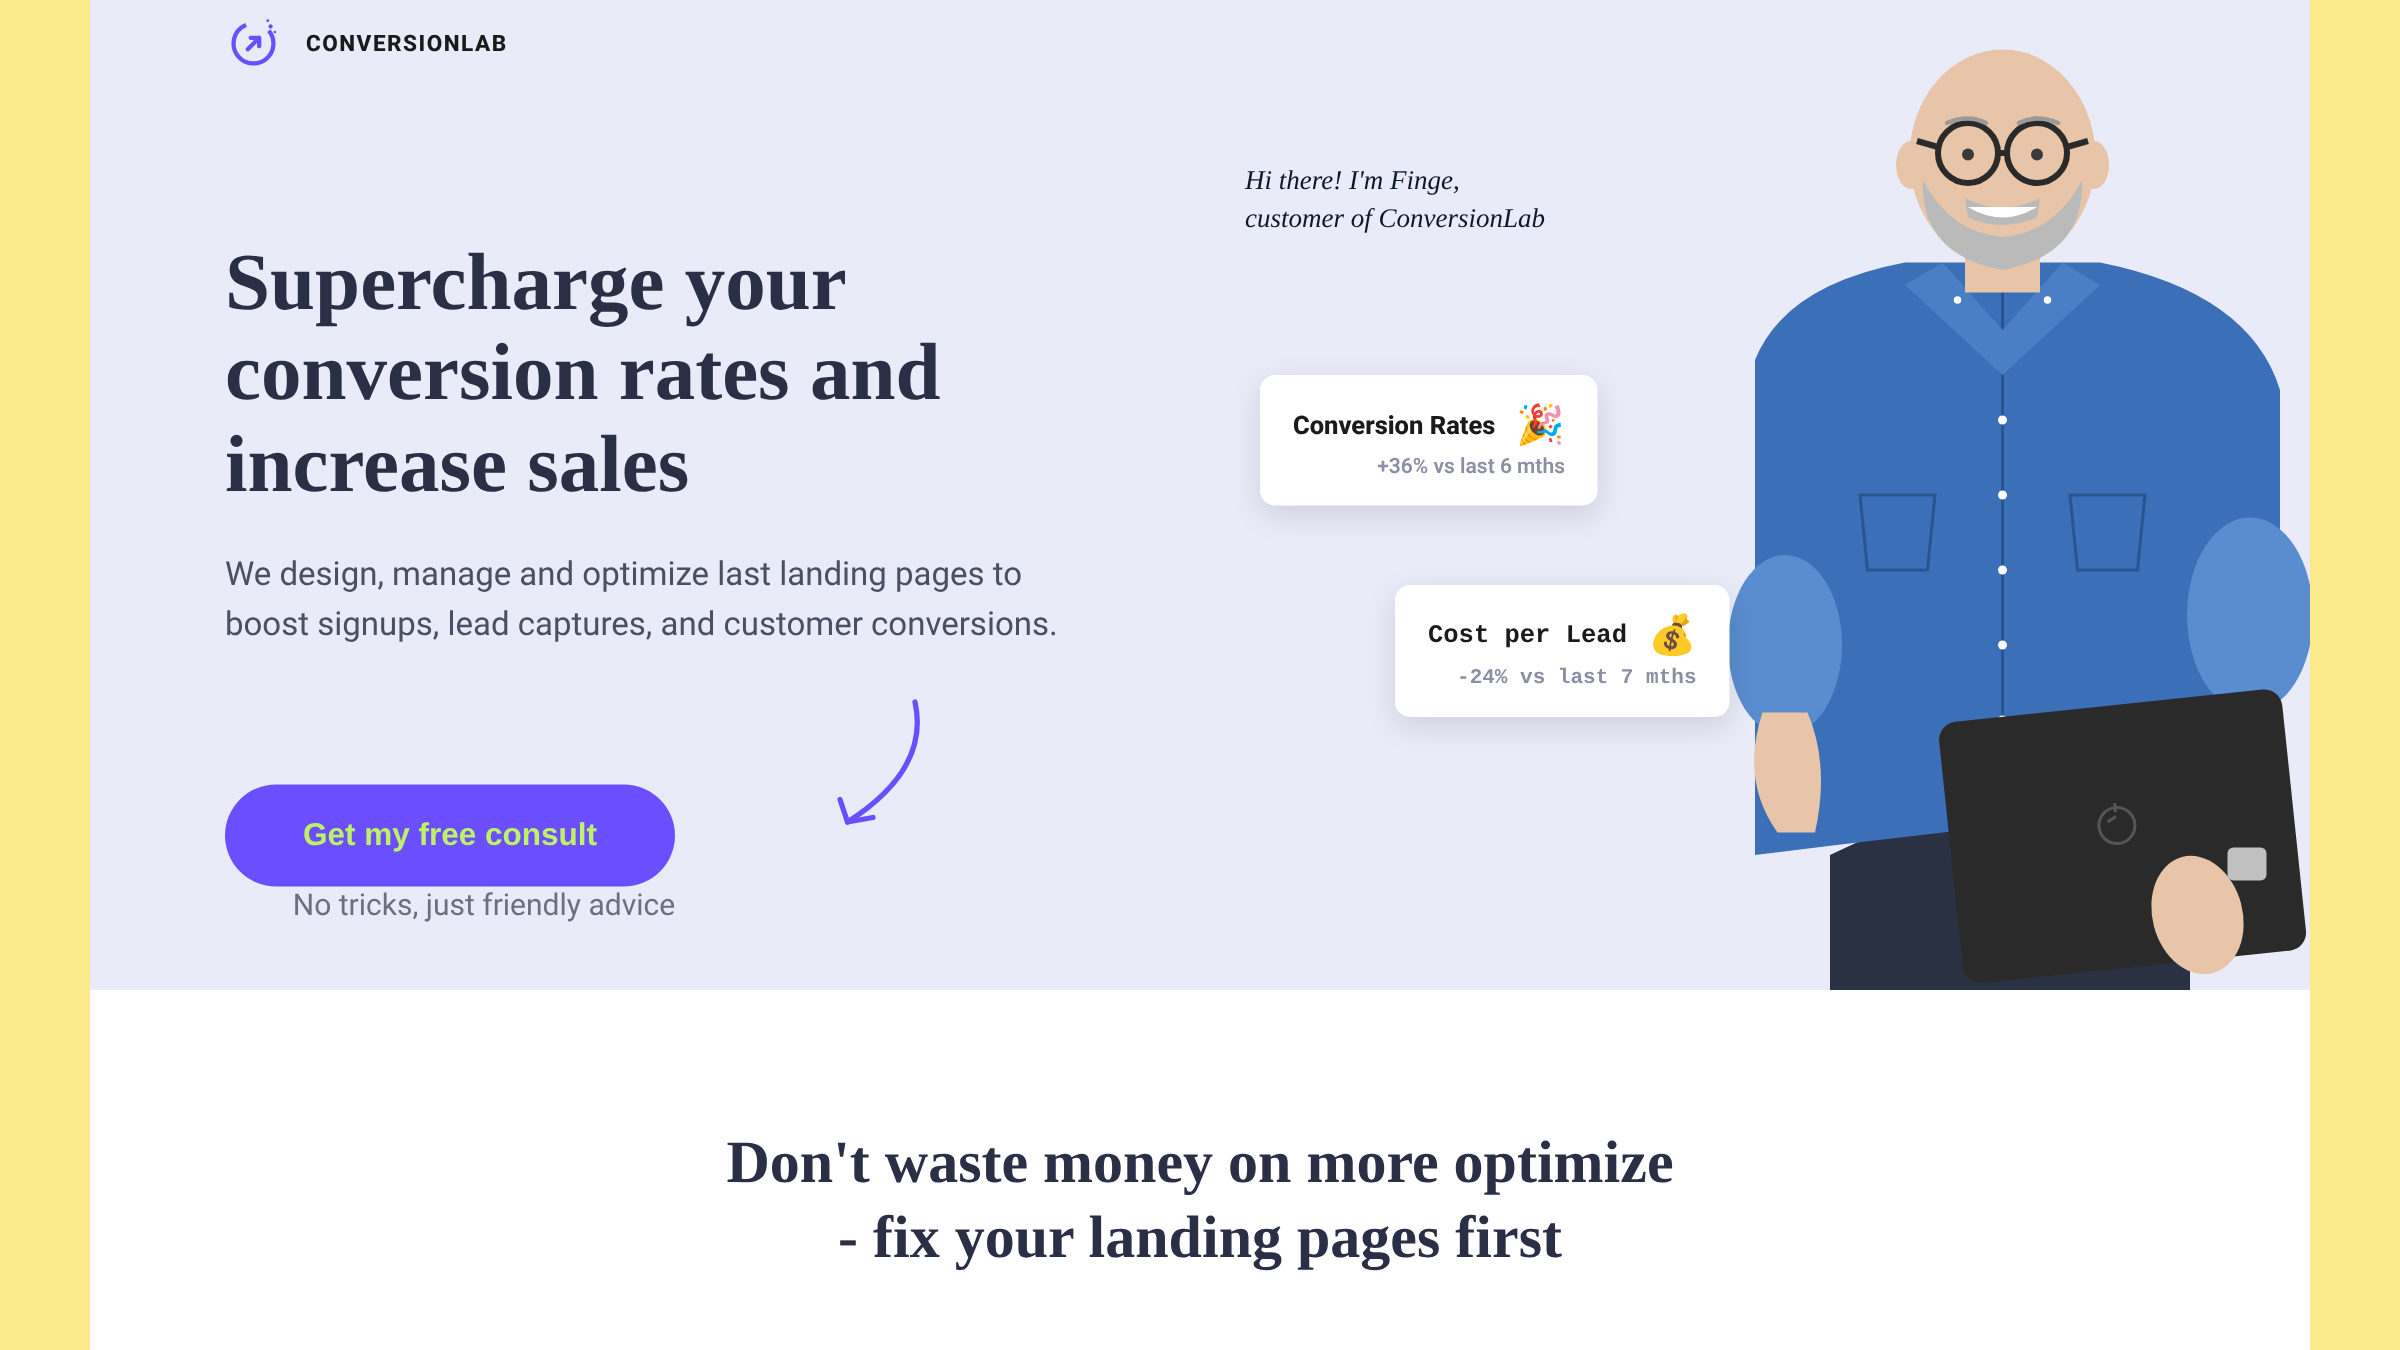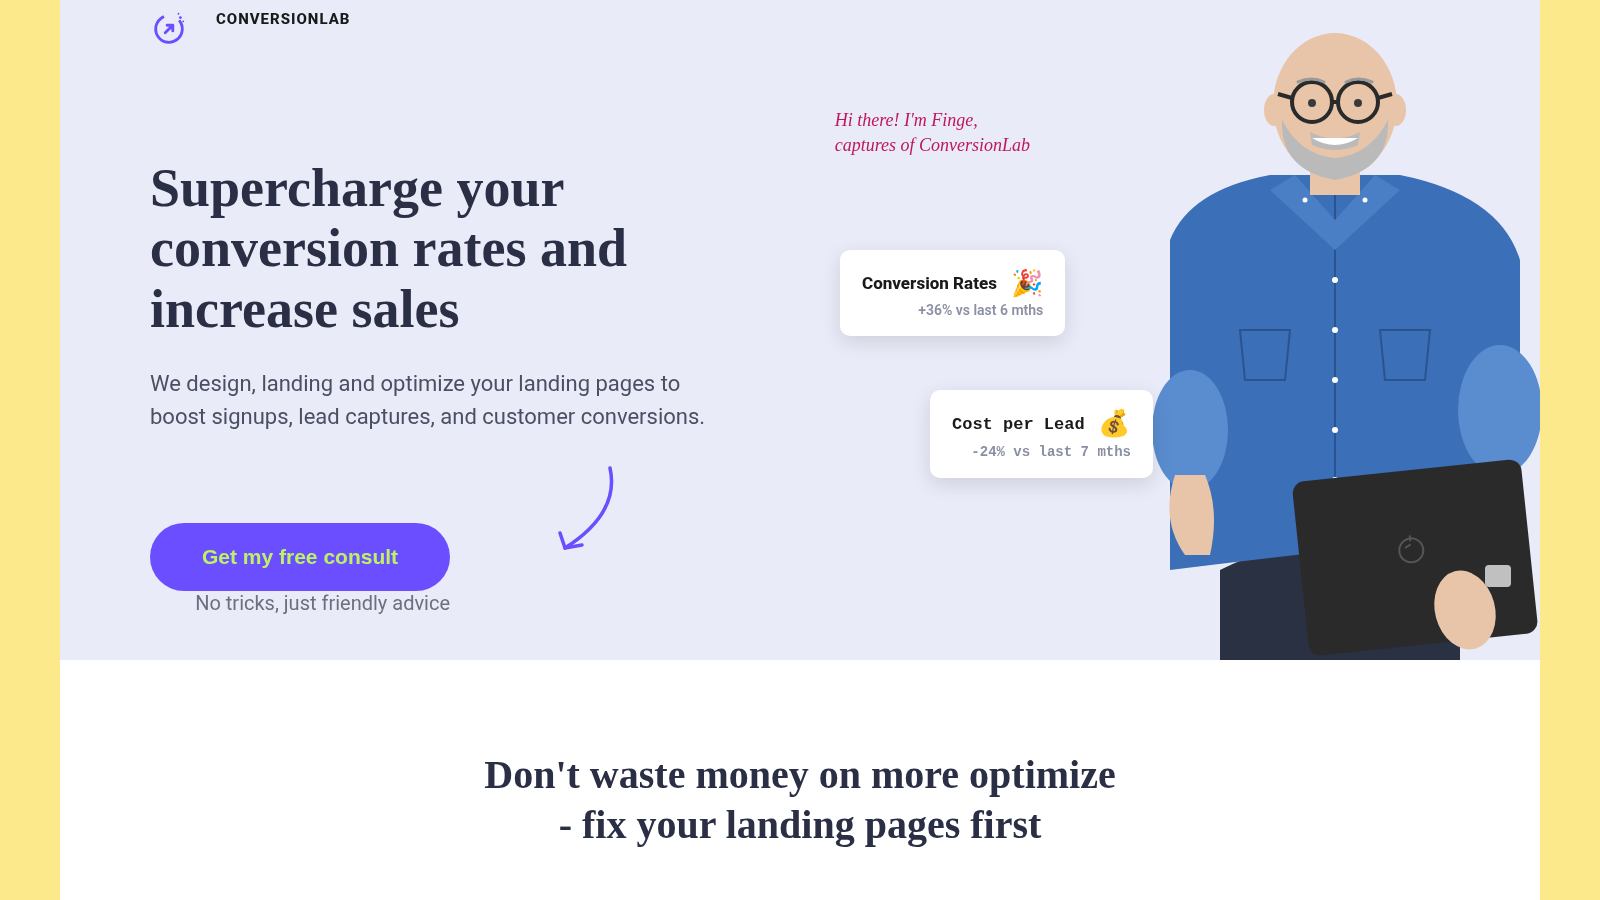--- a/index.html
+++ b/index.html
@@ -18,22 +18,22 @@
   }
   .hero {
     background: #e9ecf8;
     padding: 10px 90px 0 90px;
     position: relative;
     height: 660px;
     overflow: hidden;
   }
   .logo-row {
     display: flex;
-    align-items: flex-start;
-    gap: 28px;
+    align-items: center;
+    gap: 16px;
     margin-bottom: 110px;
   }
   .logo-icon {
     width: 38px;
     height: 38px;
     display: flex;
     align-items: center;
     justify-content: center;
   }
   .logo-text {
@@ -98,21 +98,21 @@
     height: 650px;
     z-index: 1;
   }
   .speech {
     position: absolute;
     right: 510px;
     top: 108px;
     font-family: 'Comic Sans MS', cursive;
     font-style: italic;
     font-size: 18px;
-    color: #be185d;
+    color: #0f172a;
     line-height: 1.4;
     z-index: 3;
   }
   .card {
     position: absolute;
     background: #fff;
     border-radius: 10px;
     box-shadow: 0 6px 20px rgba(0,0,0,0.12);
     padding: 18px 22px;
     z-index: 3;
@@ -172,35 +172,35 @@
           <circle cx="32" cy="8" r="1.5" fill="#6b4eff"></circle>
           <circle cx="35" cy="12" r="1" fill="#6b4eff"></circle>
           <circle cx="30" cy="4" r="1" fill="#6b4eff"></circle>
         </svg>
       </span>
       <span class="logo-text">CONVERSIONLAB</span>
     </div>
 
     <div class="hero-content">
       <h1 class="headline">Supercharge your conversion rates and increase sales</h1>
-      <p class="subhead">We design, landing and optimize your landing pages to boost signups, lead captures, and customer conversions.</p>
+      <p class="subhead">We design, manage and optimize last landing pages to boost signups, lead captures, and customer conversions.</p>
 
       <div class="cta-wrap">
         <svg class="arrow" viewBox="0 0 80 100">
           <path d="M60 5 Q 70 50 15 85" fill="none" stroke="#6b4eff" stroke-width="3.5" stroke-linecap="round"></path>
           <path d="M15 85 L10 70 M15 85 L32 82" fill="none" stroke="#6b4eff" stroke-width="3.5" stroke-linecap="round"></path>
         </svg>
         <button class="cta-button">Get my free consult</button>
         <div class="cta-note">No tricks, just friendly advice</div>
       </div>
     </div>
 
     <div class="speech">
       <div>Hi there! I'm Finge,</div>
-      <div>captures of ConversionLab</div>
+      <div>customer of ConversionLab</div>
     </div>
 
     <div class="card card-1">
       <div class="card-title">
         <span>Conversion Rates</span>
         <span class="card-emoji">🎉</span>
       </div>
       <div class="card-sub">+36% vs last 6 mths</div>
     </div>
 

